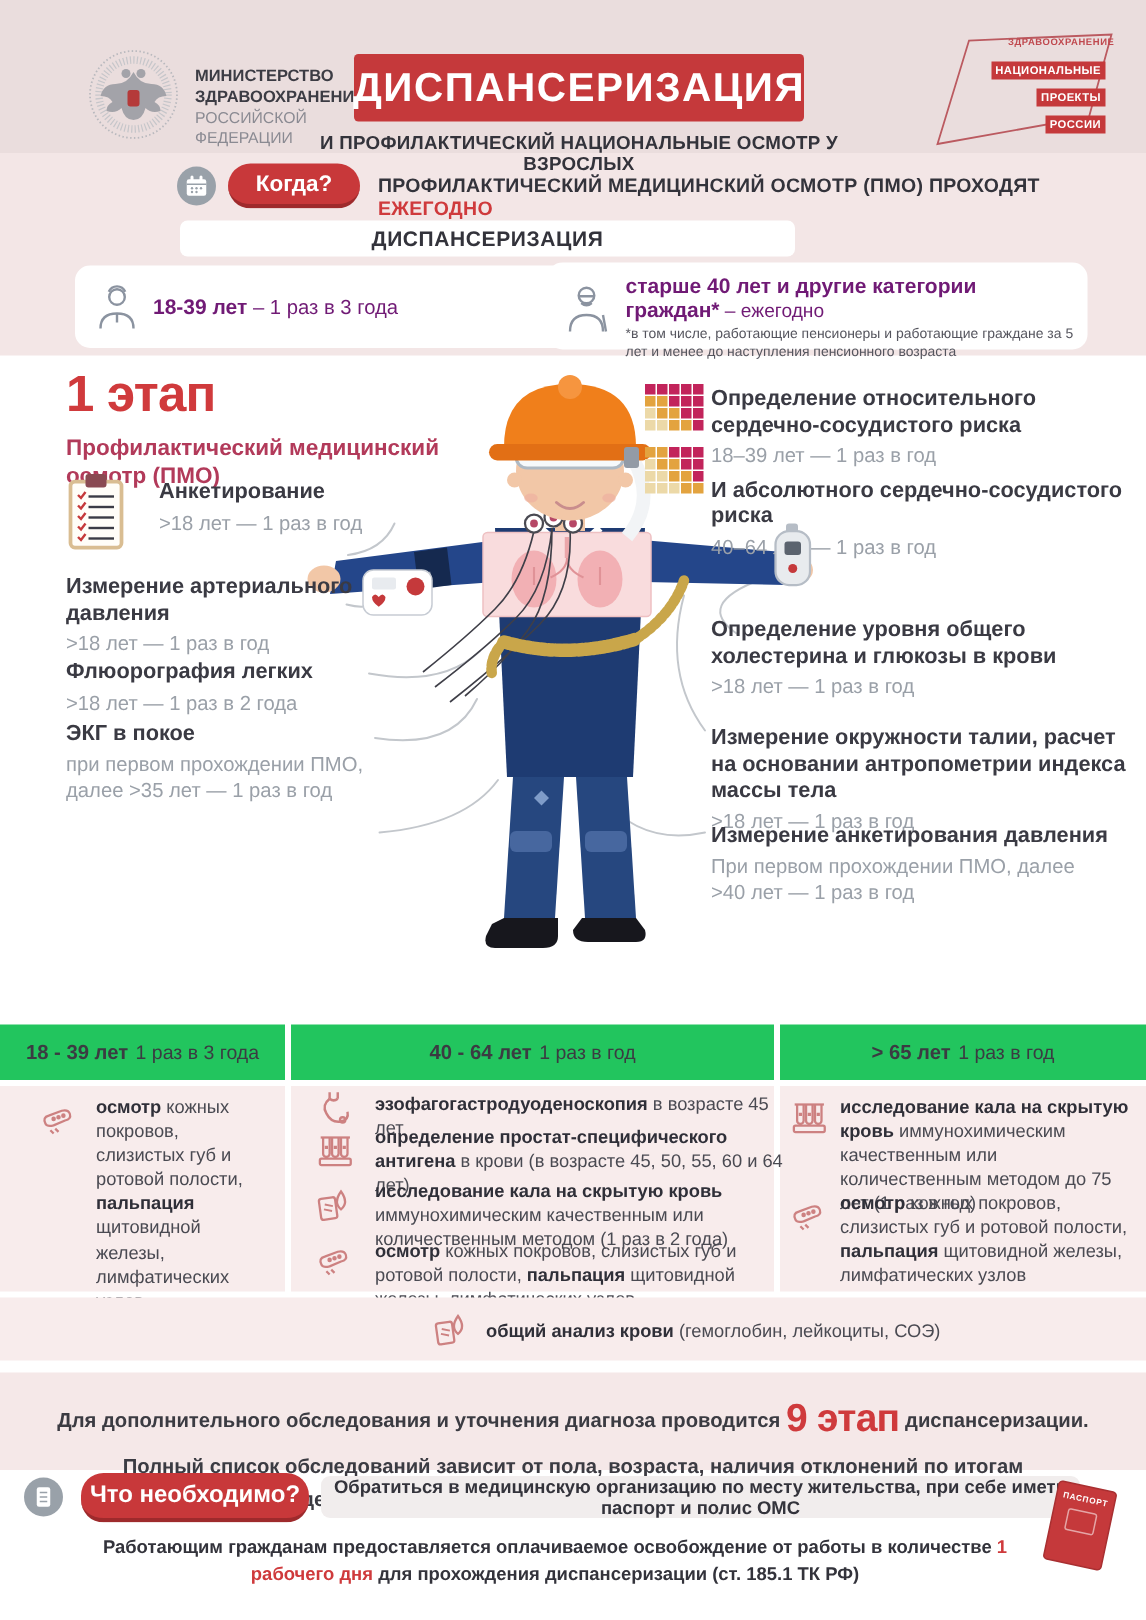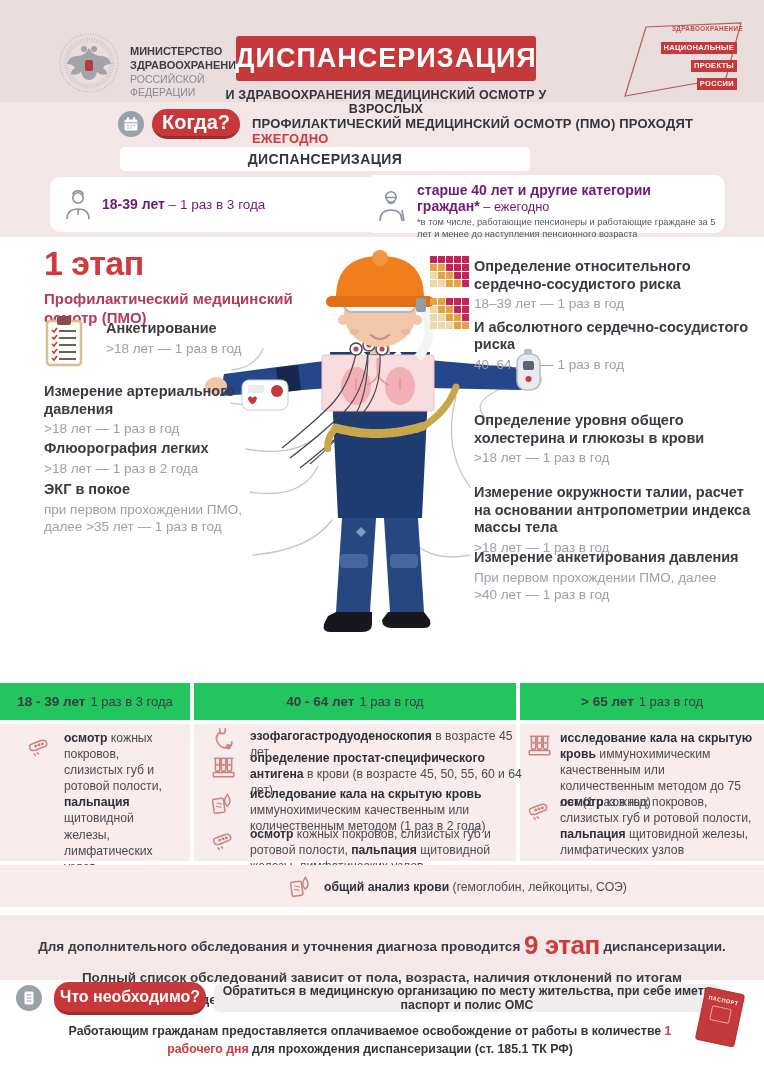--- a/index.html
+++ b/index.html
@@ -78,21 +78,21 @@
       <rect x="27" y="28" width="8" height="11" rx="2" fill="#b53a3a"></rect>
     </svg>
   </div>
   <div class="abs min-txt" style="left:130px;top:44px;width:130px">
     <div>МИНИСТЕРСТВО</div>
     <div>ЗДРАВООХРАНЕНИЯ</div>
     <div class="l3">РОССИЙСКОЙ ФЕДЕРАЦИИ</div>
   </div>
 
   <div class="abs title-banner" style="left:236px;top:36px;width:300px;height:45px">ДИСПАНСЕРИЗАЦИЯ</div>
-  <div class="abs title-sub" style="left:200px;top:88px;width:372px">И ЗДРАВООХРАНЕНИЯ МЕДИЦИНСКИЙ ОСМОТР У ВЗРОСЛЫХ</div>
+  <div class="abs title-sub" style="left:200px;top:88px;width:372px">И ПРОФИЛАКТИЧЕСКИЙ НАЦИОНАЛЬНЫЕ ОСМОТР У ВЗРОСЛЫХ</div>
 
   <div class="abs" style="left:613px;top:20px;width:134px;height:80px">
     <svg class="abs" style="left:0;top:0" width="134" height="80" viewBox="0 0 134 80">
       <path d="M12 76 L33 7 L128 3 L113 58 Z" fill="none" stroke="#bb5a60" stroke-width="1.2"></path>
     </svg>
     <div class="abs np-top" style="right:4px;top:5px">ЗДРАВООХРАНЕНИЕ</div>
     <div class="abs" style="right:10px;top:16px;text-align:right">
       <div><span class="np-chip">НАЦИОНАЛЬНЫЕ</span></div>
       <div><span class="np-chip">ПРОЕКТЫ</span></div>
       <div><span class="np-chip">РОССИИ</span></div>
@@ -105,21 +105,21 @@
       <rect x="4" y="1" width="2" height="4" rx="1" fill="#fff"></rect>
         <rect x="10" y="1" width="2" height="4" rx="1" fill="#fff"></rect>
       <line x1="1.5" y1="6.8" x2="14.5" y2="6.8" stroke="#99a1a9" stroke-width="1"></line>
       <circle cx="5" cy="9.5" r=".8" fill="#99a1a9"></circle>
         <circle cx="8" cy="9.5" r=".8" fill="#99a1a9"></circle>
         <circle cx="11" cy="9.5" r=".8" fill="#99a1a9"></circle>
       <circle cx="5" cy="12" r=".8" fill="#99a1a9"></circle>
         <circle cx="8" cy="12" r=".8" fill="#99a1a9"></circle>
     </svg>
   </div>
-  <div class="abs pill" style="left:152px;top:109px;width:88px;height:27px;font-size:20px">Когда?</div>
+  <div class="abs pill" style="left:152px;top:109px;width:88px;height:27px;font-size:15px">Когда?</div>
   <div class="abs when-text" style="left:252px;top:116px;width:490px">
     <span>ПРОФИЛАКТИЧЕСКИЙ  МЕДИЦИНСКИЙ ОСМОТР (ПМО) ПРОХОДЯТ </span><span class="red">ЕЖЕГОДНО</span>
   </div>
   <div class="abs disp-bar" style="left:120px;top:147px;width:410px;height:24px">ДИСПАНСЕРИЗАЦИЯ</div>
 
   <div class="abs age-card" style="left:50px;top:177px;width:345px;height:55px">
     <div class="abs" style="left:13px;top:11px">
       <svg width="30" height="34" viewBox="0 0 30 34" fill="none" stroke="#8b93a0" stroke-width="1.6">
         <circle cx="15" cy="10" r="5.2"></circle>
         <path d="M9.5 6.5 a6 6 0 0 1 11 0"></path>

